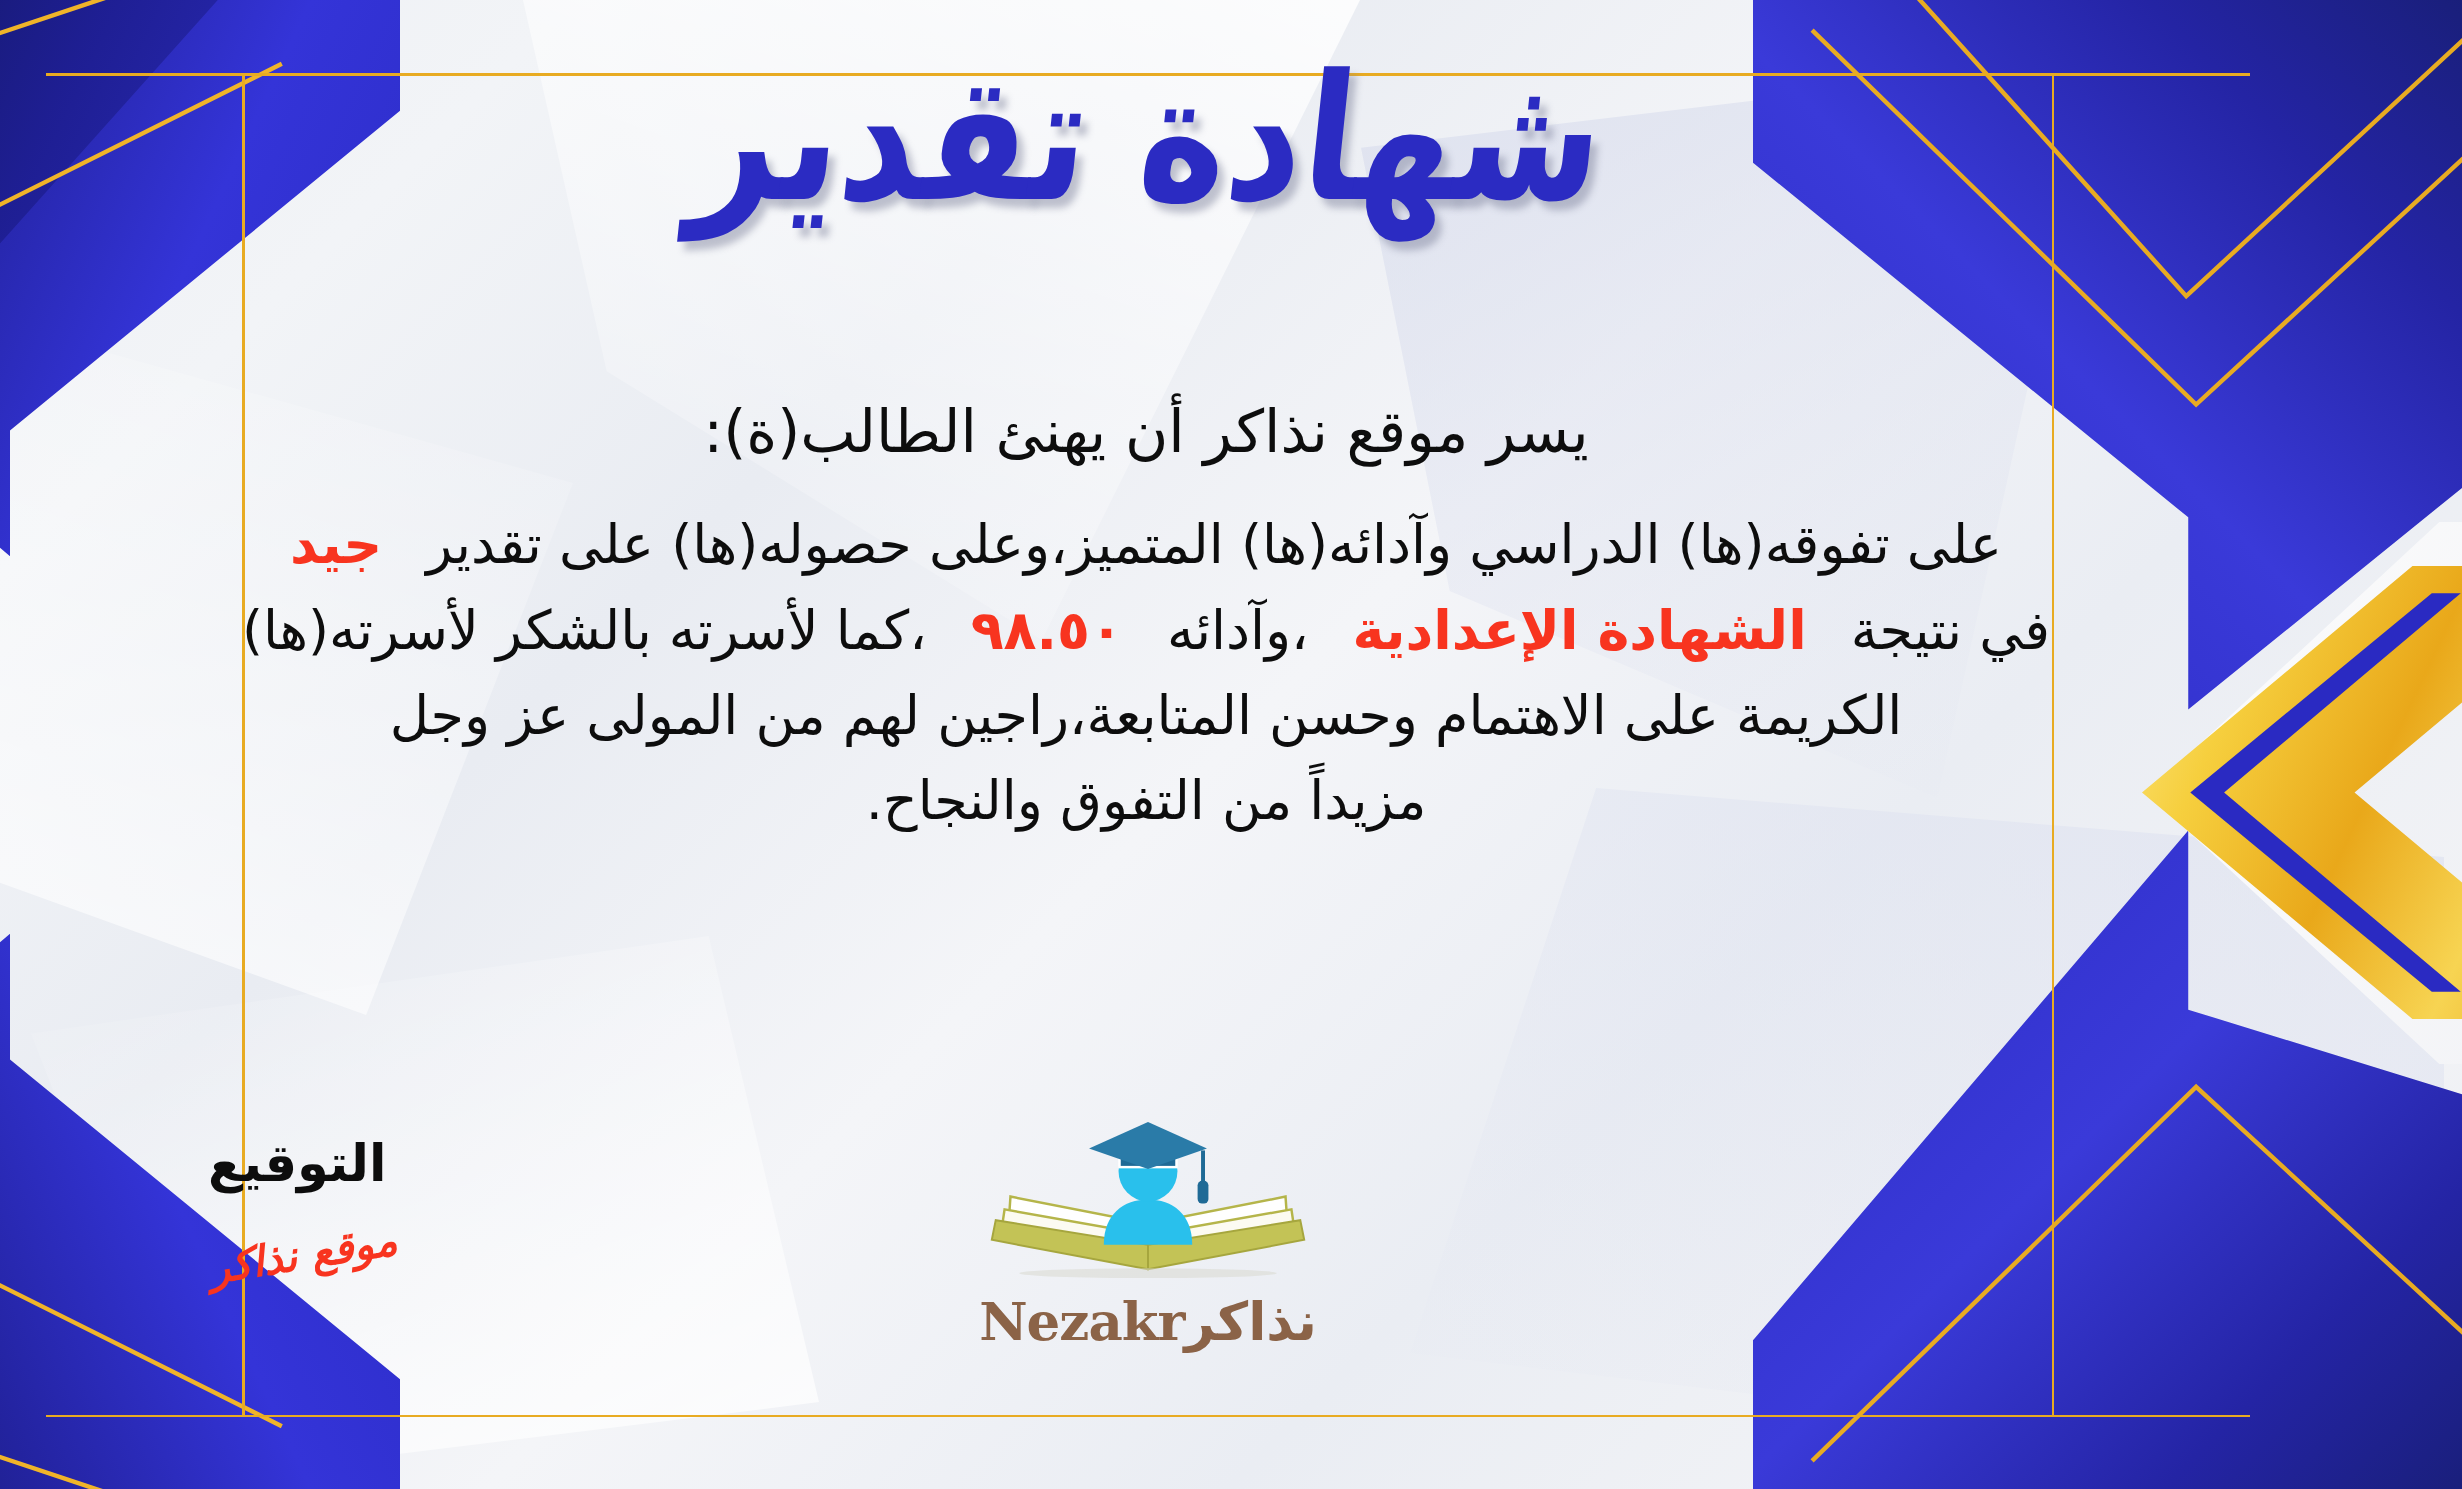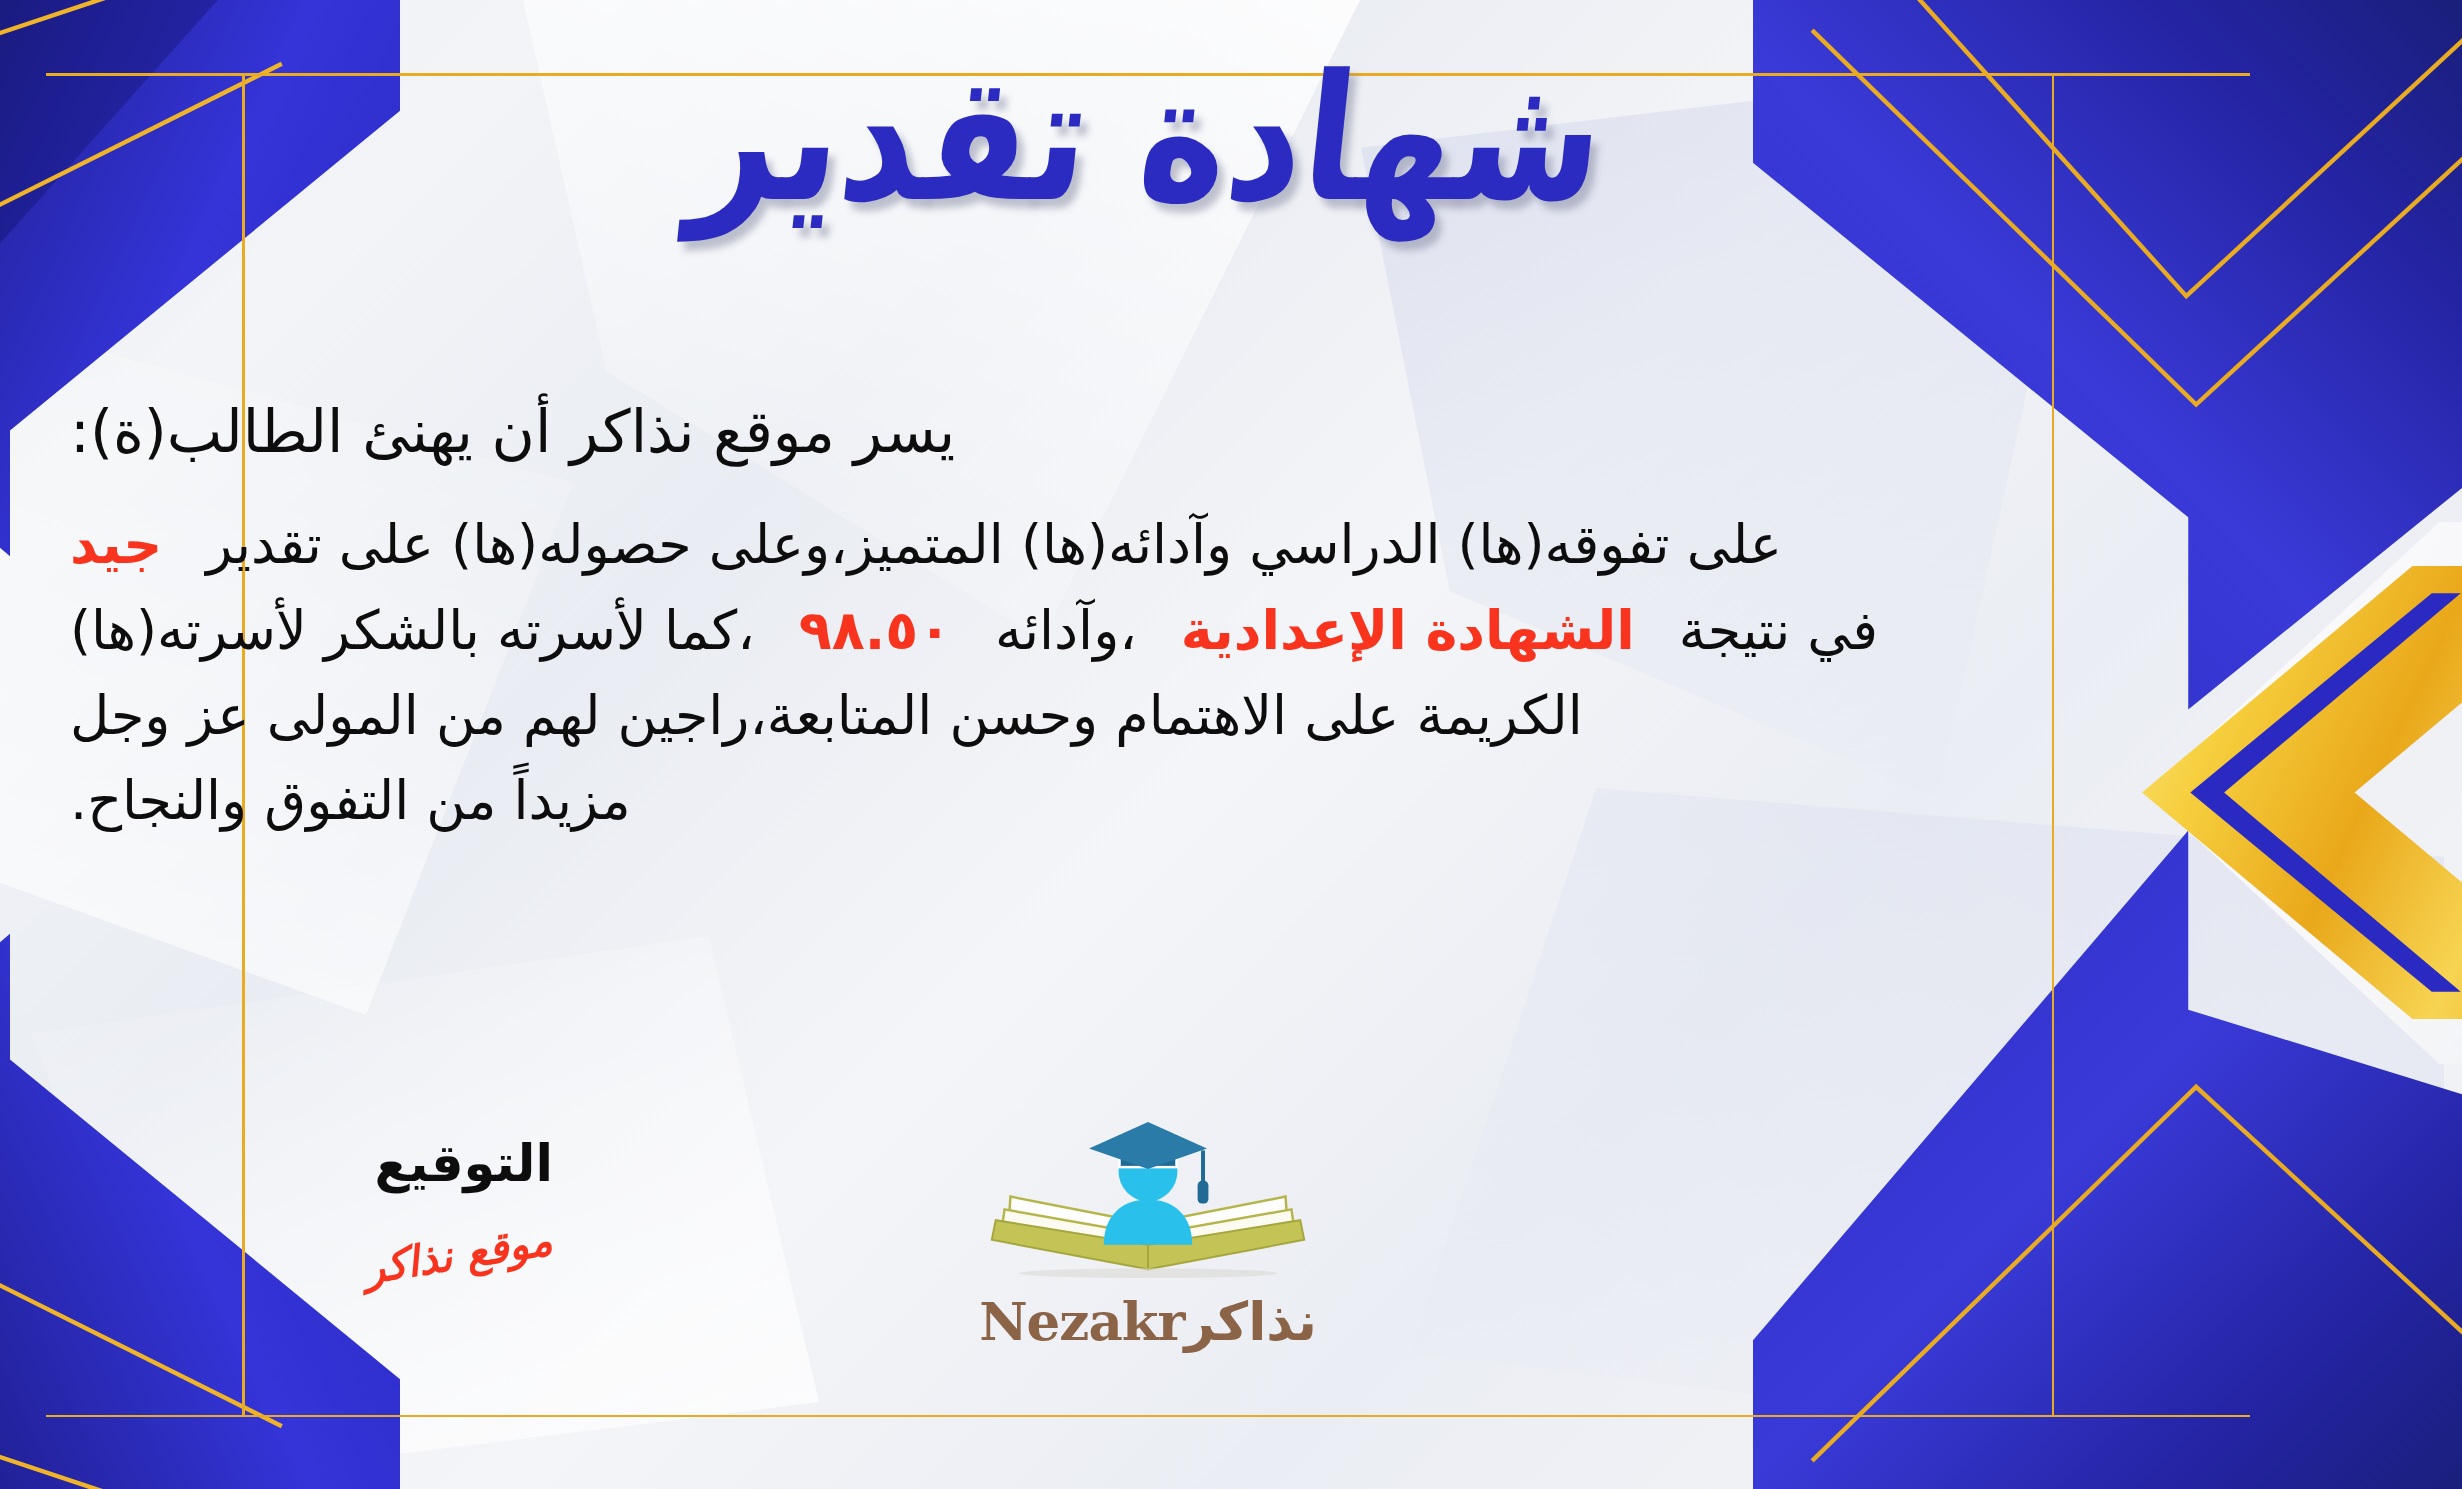--- a/index.html
+++ b/index.html
@@ -135,21 +135,21 @@
     transform:skewX(-6deg) scaleY(1.18);
     transform-origin:center;
   }
 
   
   .body-block{
     position:absolute;
     top:384px;
     left:236px;
     right:240px;
-    text-align:left;
+    text-align:center;
     direction:rtl;
   }
   .line{
     font-size:55px;
     color:#0d0d0d;
     line-height:1.62;
     font-weight:500;
     white-space:nowrap;
   }
   .line.intro{font-size:59px;margin-bottom:22.7px;}
@@ -170,21 +170,21 @@
     font-weight:500;
   }
   .para .wide{display:block;white-space:nowrap;}
 
   
   .signature{
     position:absolute;
     top:1133px;
     left:374px;
     width:345px;
-    text-align:right;
+    text-align:left;
   }
   .sign-label{
     font-size:51px;
     color:#0d0d0d;
     font-weight:600;
     line-height:1.2;
   }
   .sign-hand{
     margin-top:36px;
     font-family:"DejaVu Serif","Liberation Serif",serif;

